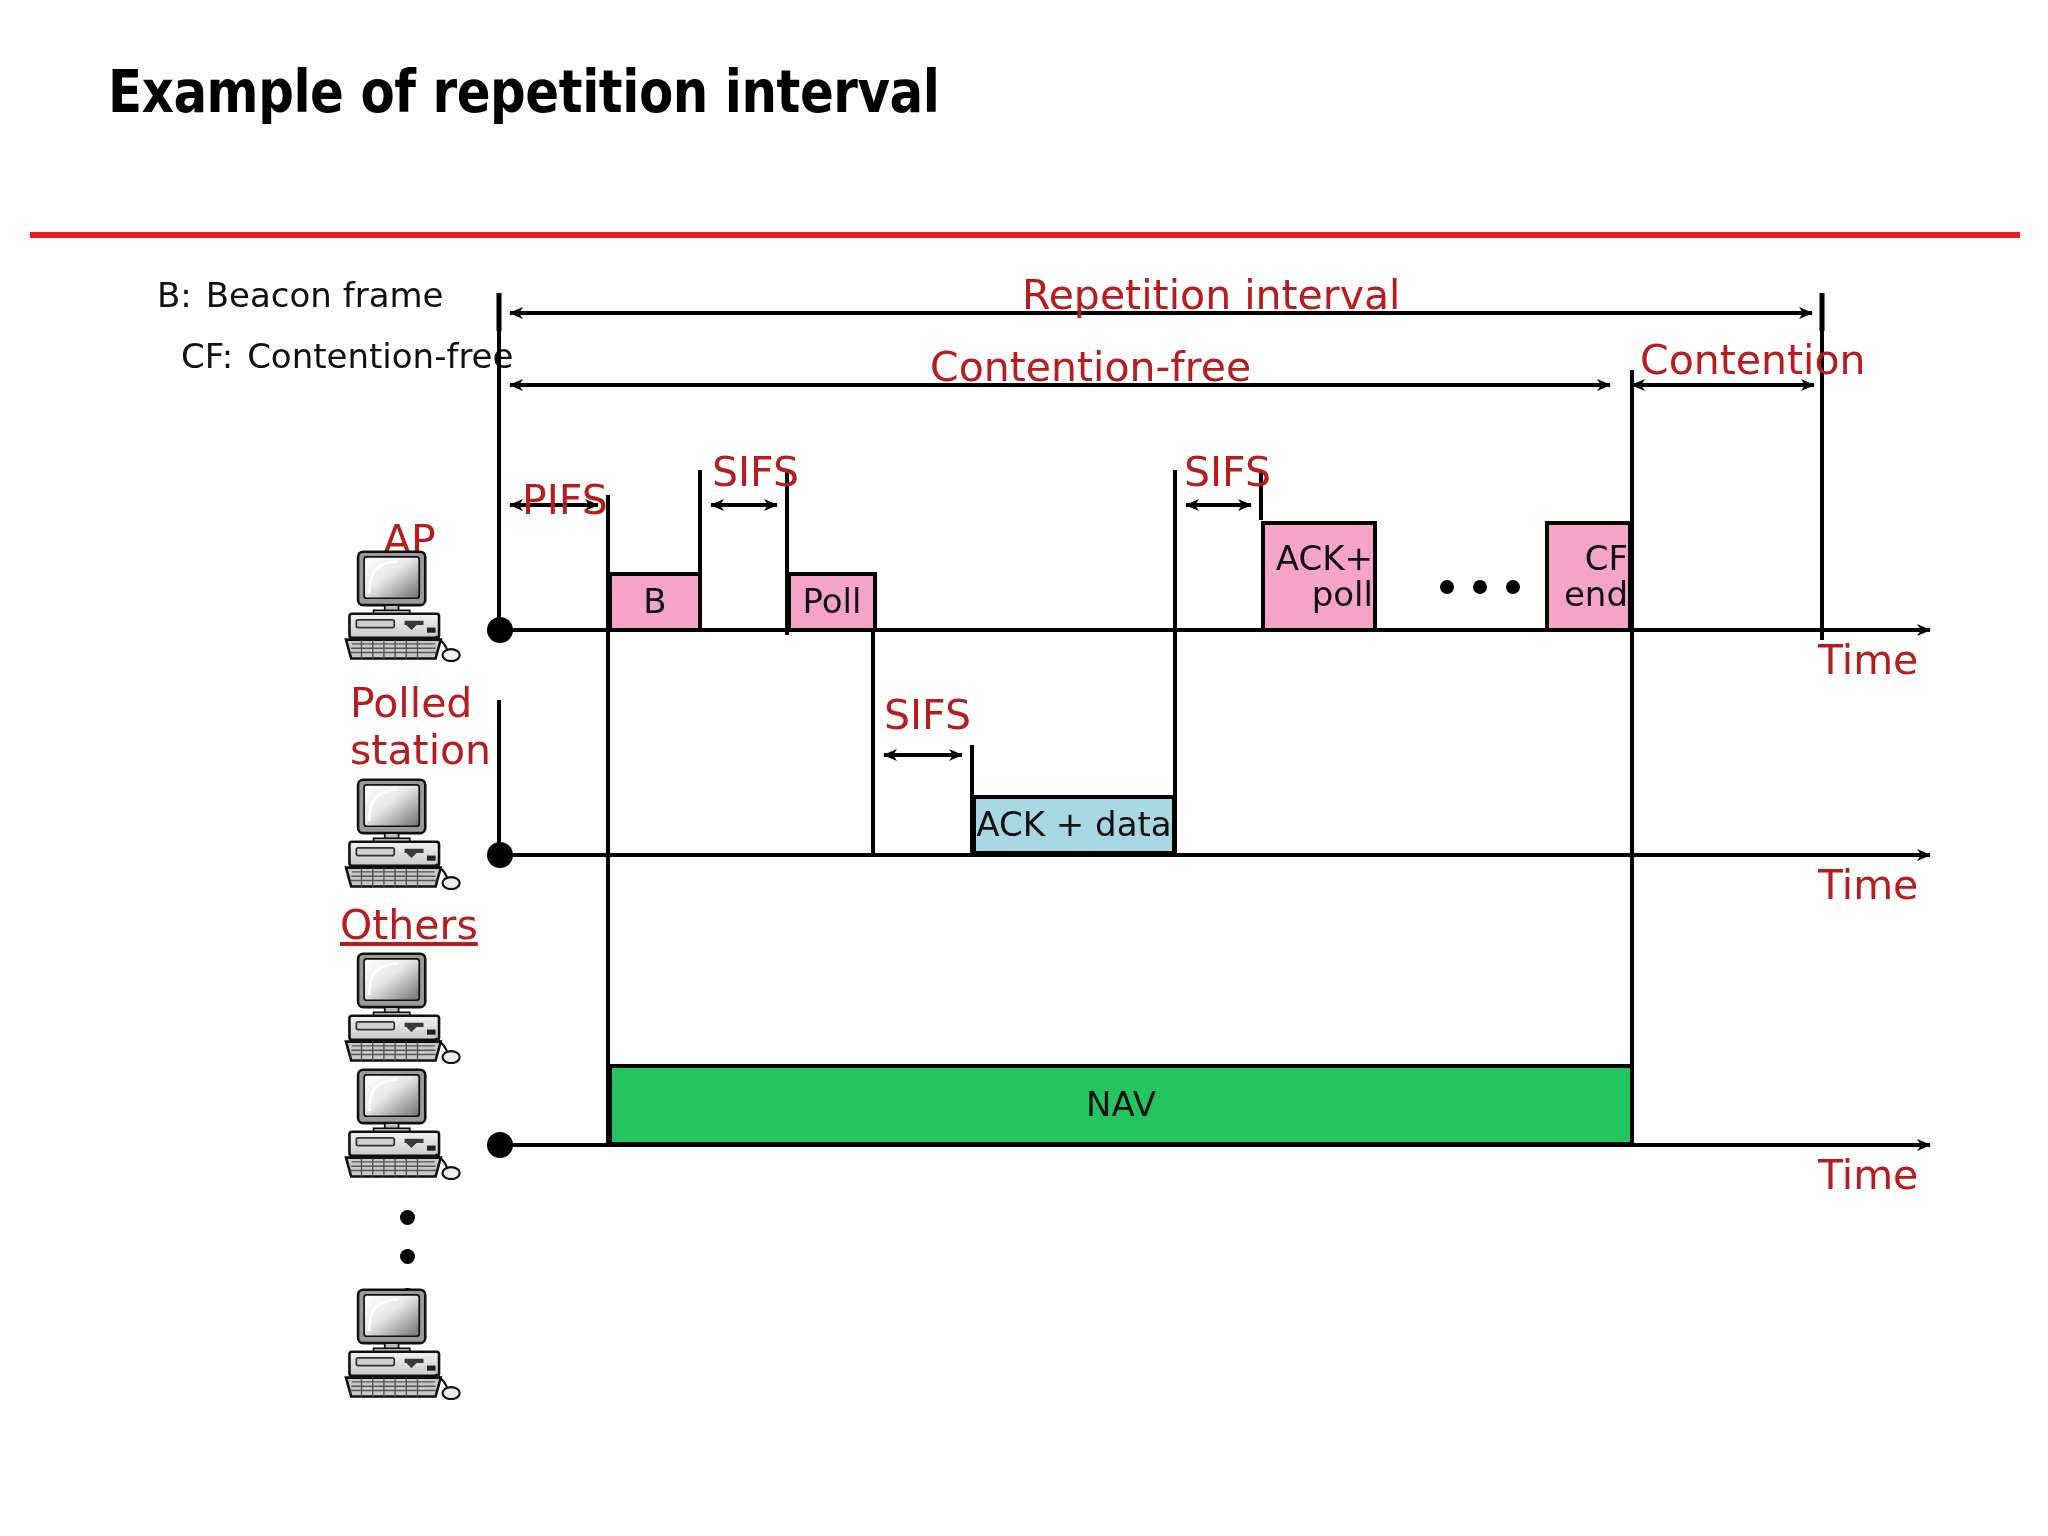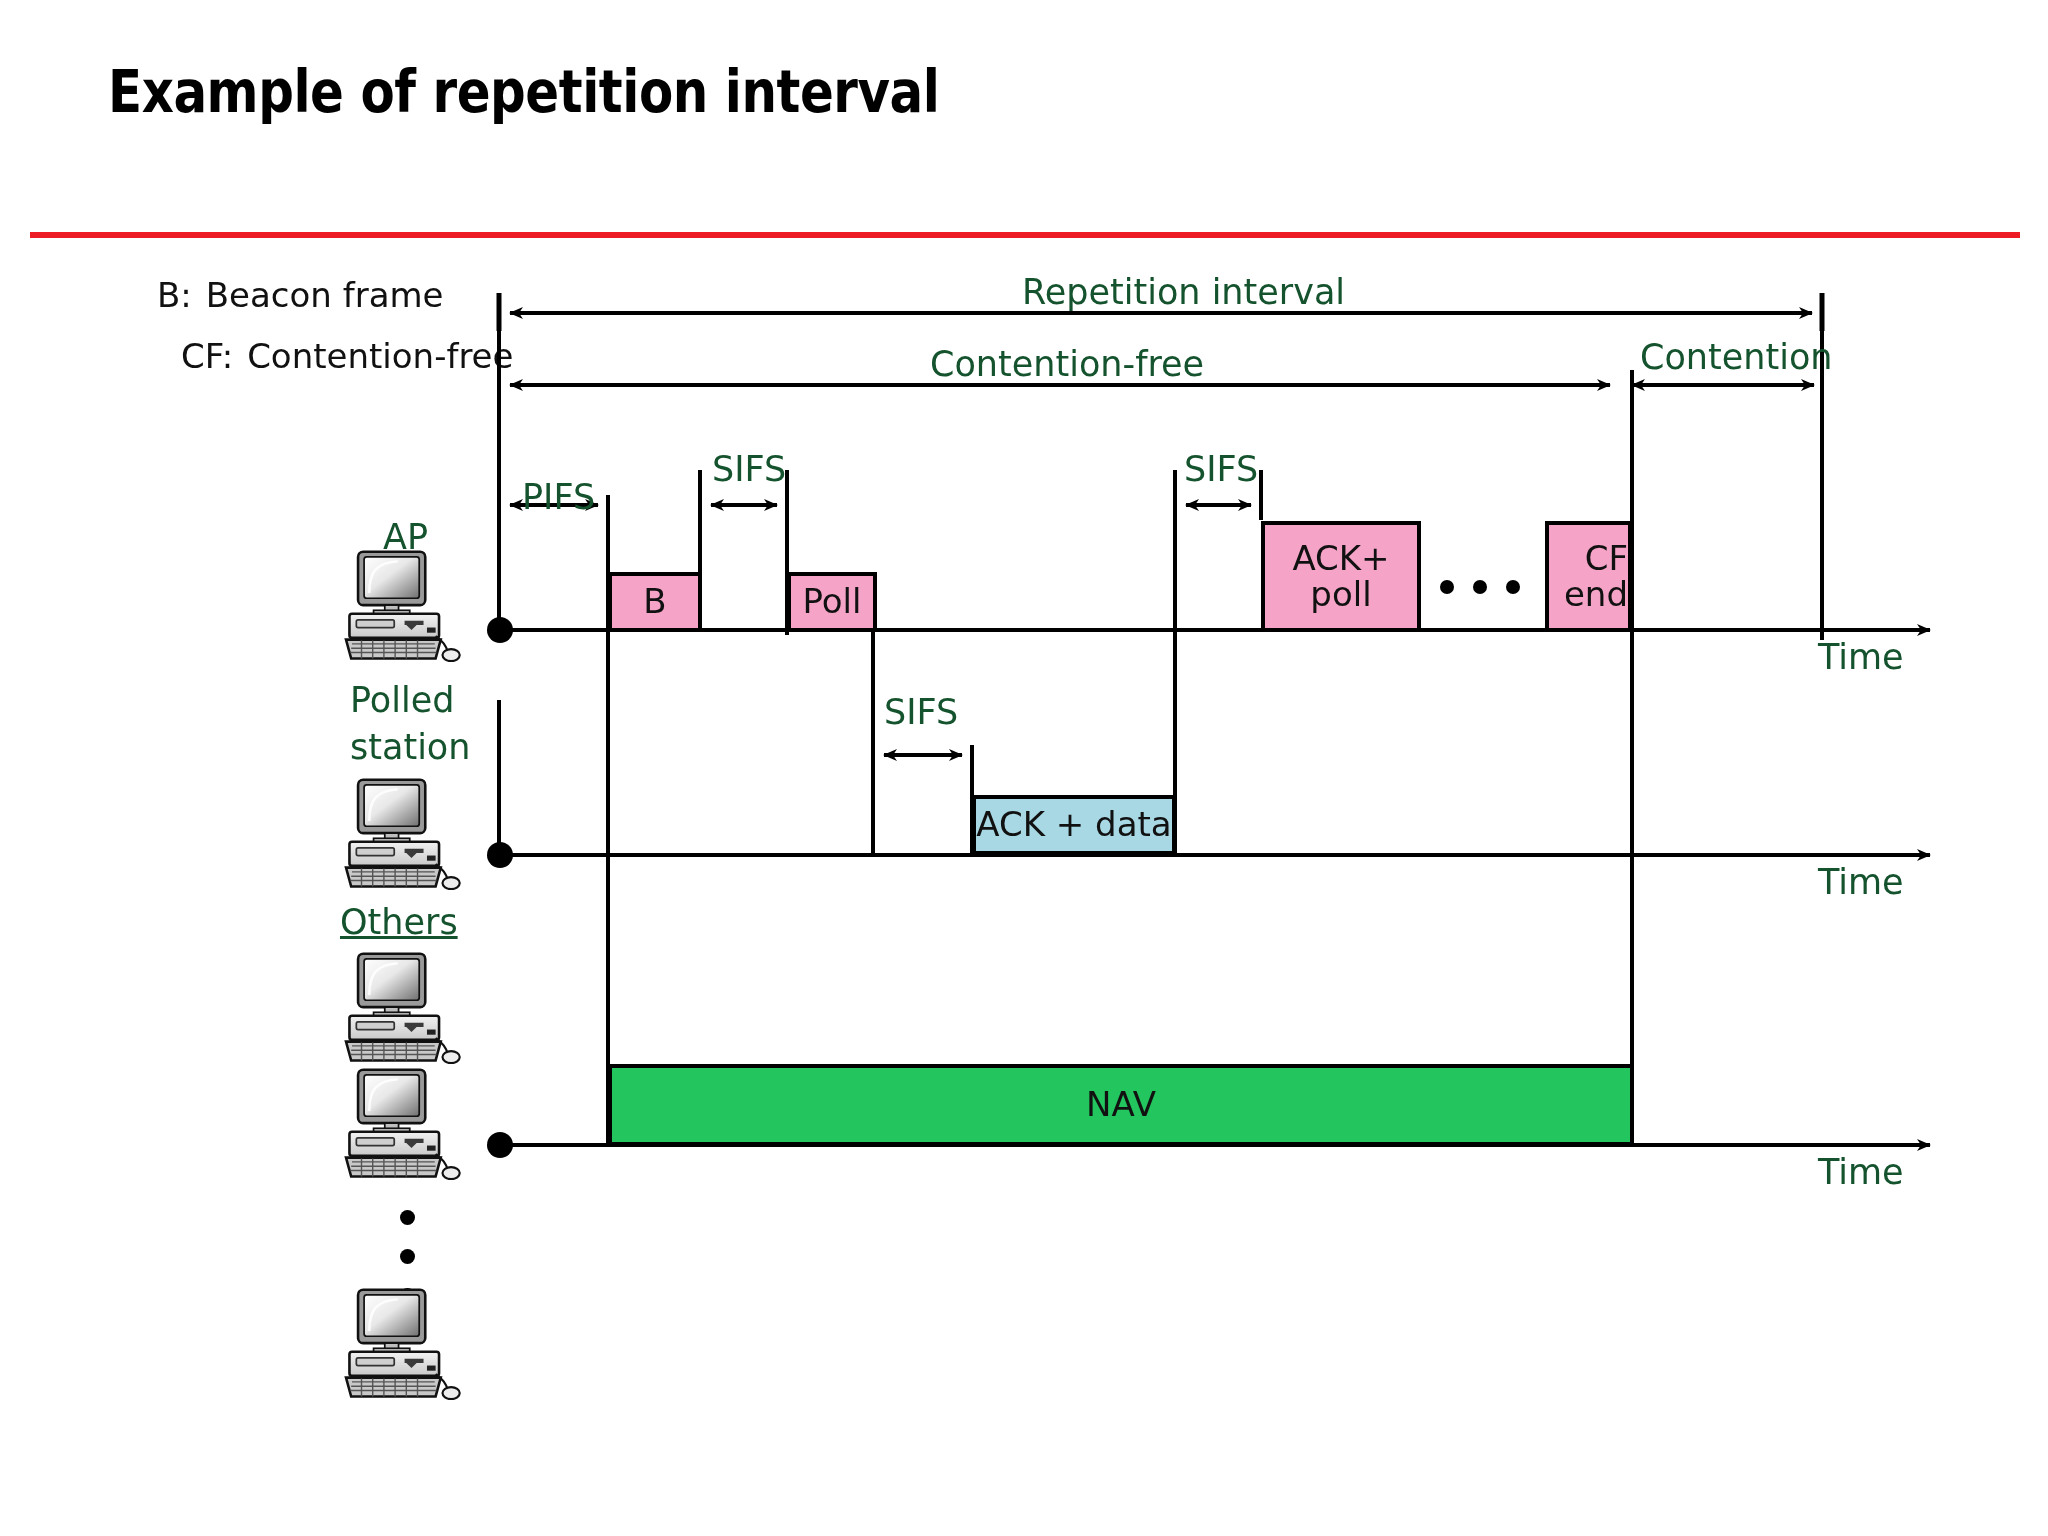--- a/index.html
+++ b/index.html
@@ -53,22 +53,22 @@
 
   
   #diagram {
     position: absolute;
     left: 0; top: 0;
     width: 2048px; height: 1536px;
     pointer-events: none;
   }
   .lbl {
     position: absolute;
-    font-size: 35px;
-    color: #14532d;
+    font-size: 41px;
+    color: #b91c1c;
     white-space: nowrap;
     line-height: 1.02;
     text-align: center;
   }
 
   
   .frame-box {
     position: absolute;
     border: 4px solid #000;
     box-sizing: border-box;
@@ -250,21 +250,21 @@
   <div class="lbl" style="left:1818px; top:1155px;">Time</div>
 
   <div class="frame-box frame-pink" style="left: 608px; top: 572px; width: 94px; height: 60px; background: rgb(245, 164, 200);">
     <span>B</span>
   </div>
 
   <div class="frame-box frame-pink" style="left: 787px; top: 572px; width: 90px; height: 60px; background: rgb(245, 164, 200);">
     <span>Poll</span>
   </div>
 
-  <div class="frame-box frame-pink" style="left: 1261px; top: 521px; width: 160px; height: 111px; background: rgb(245, 164, 200);">
+  <div class="frame-box frame-pink" style="left: 1261px; top: 521px; width: 116px; height: 111px; background: rgb(245, 164, 200); align-items: flex-end;">
     <span>ACK+</span>
     <span>poll</span>
   </div>
 
   <div class="ellipsis-dots" style="left:1440px; top:580px;">
     <i></i>
       <i></i>
       <i></i>
   </div>
 

